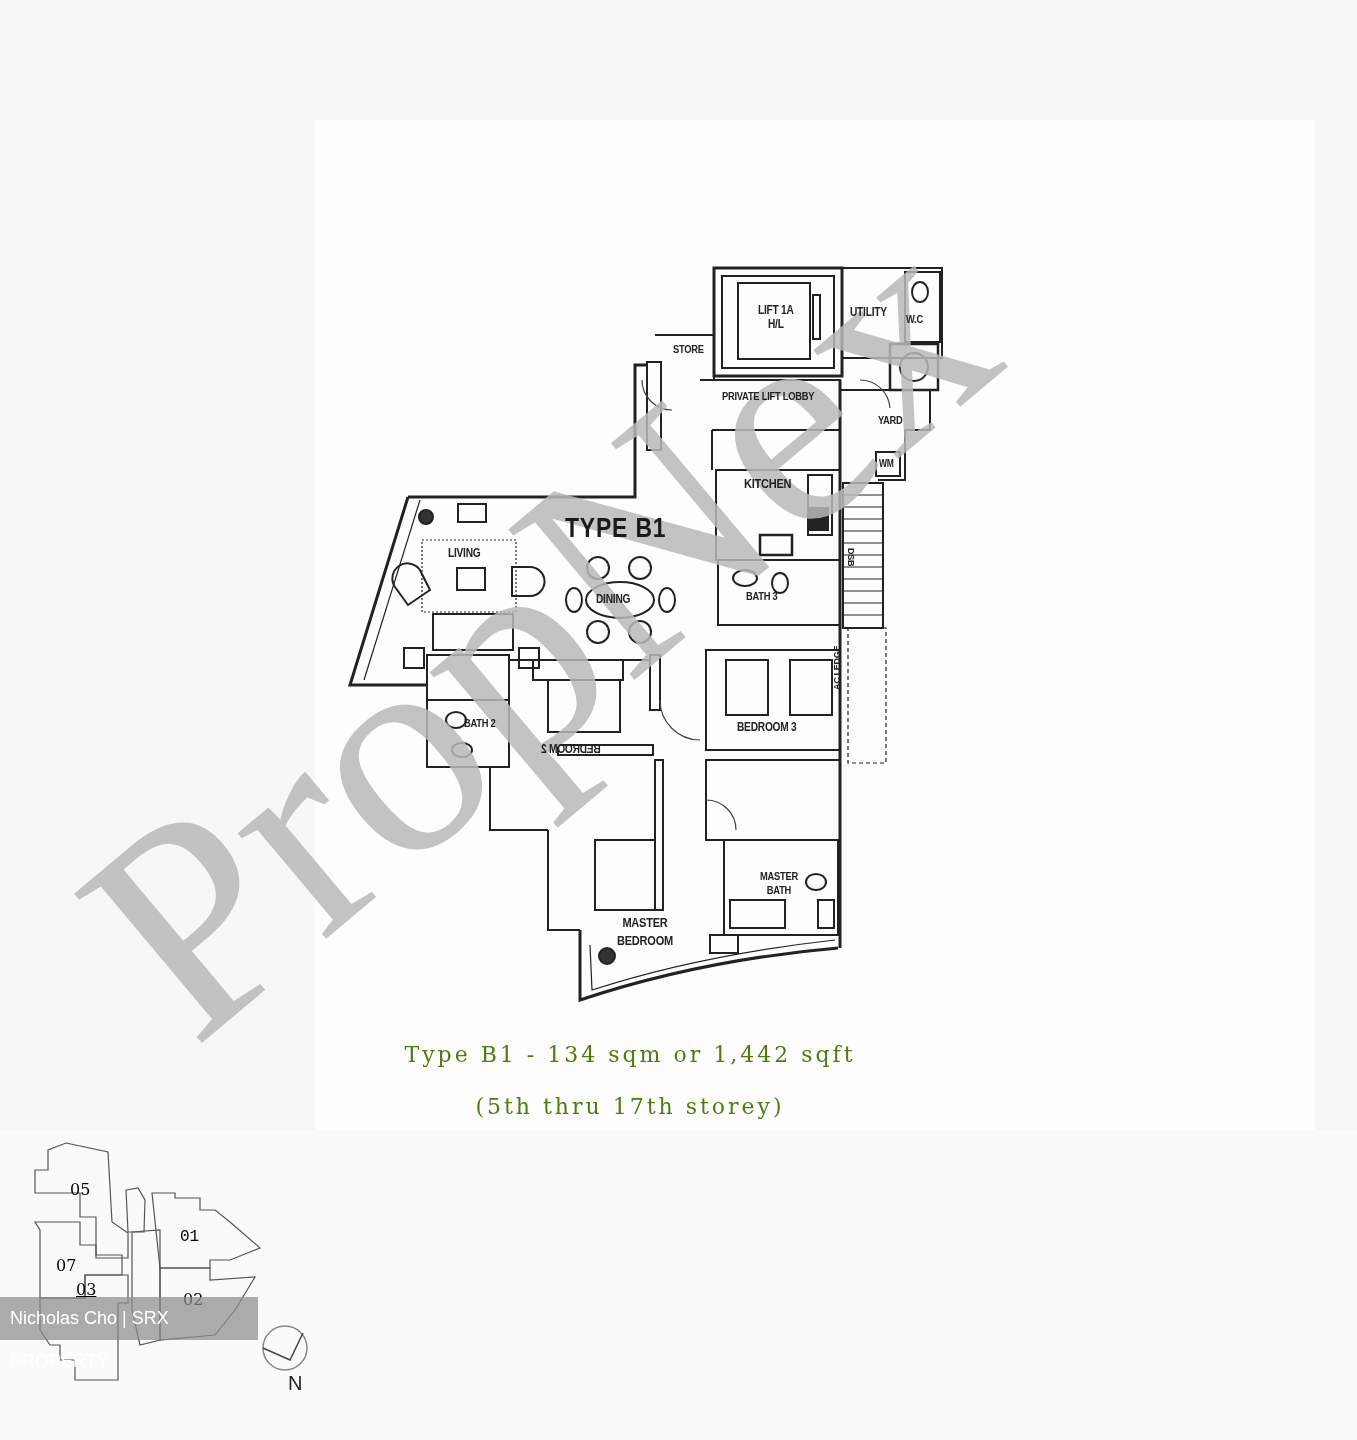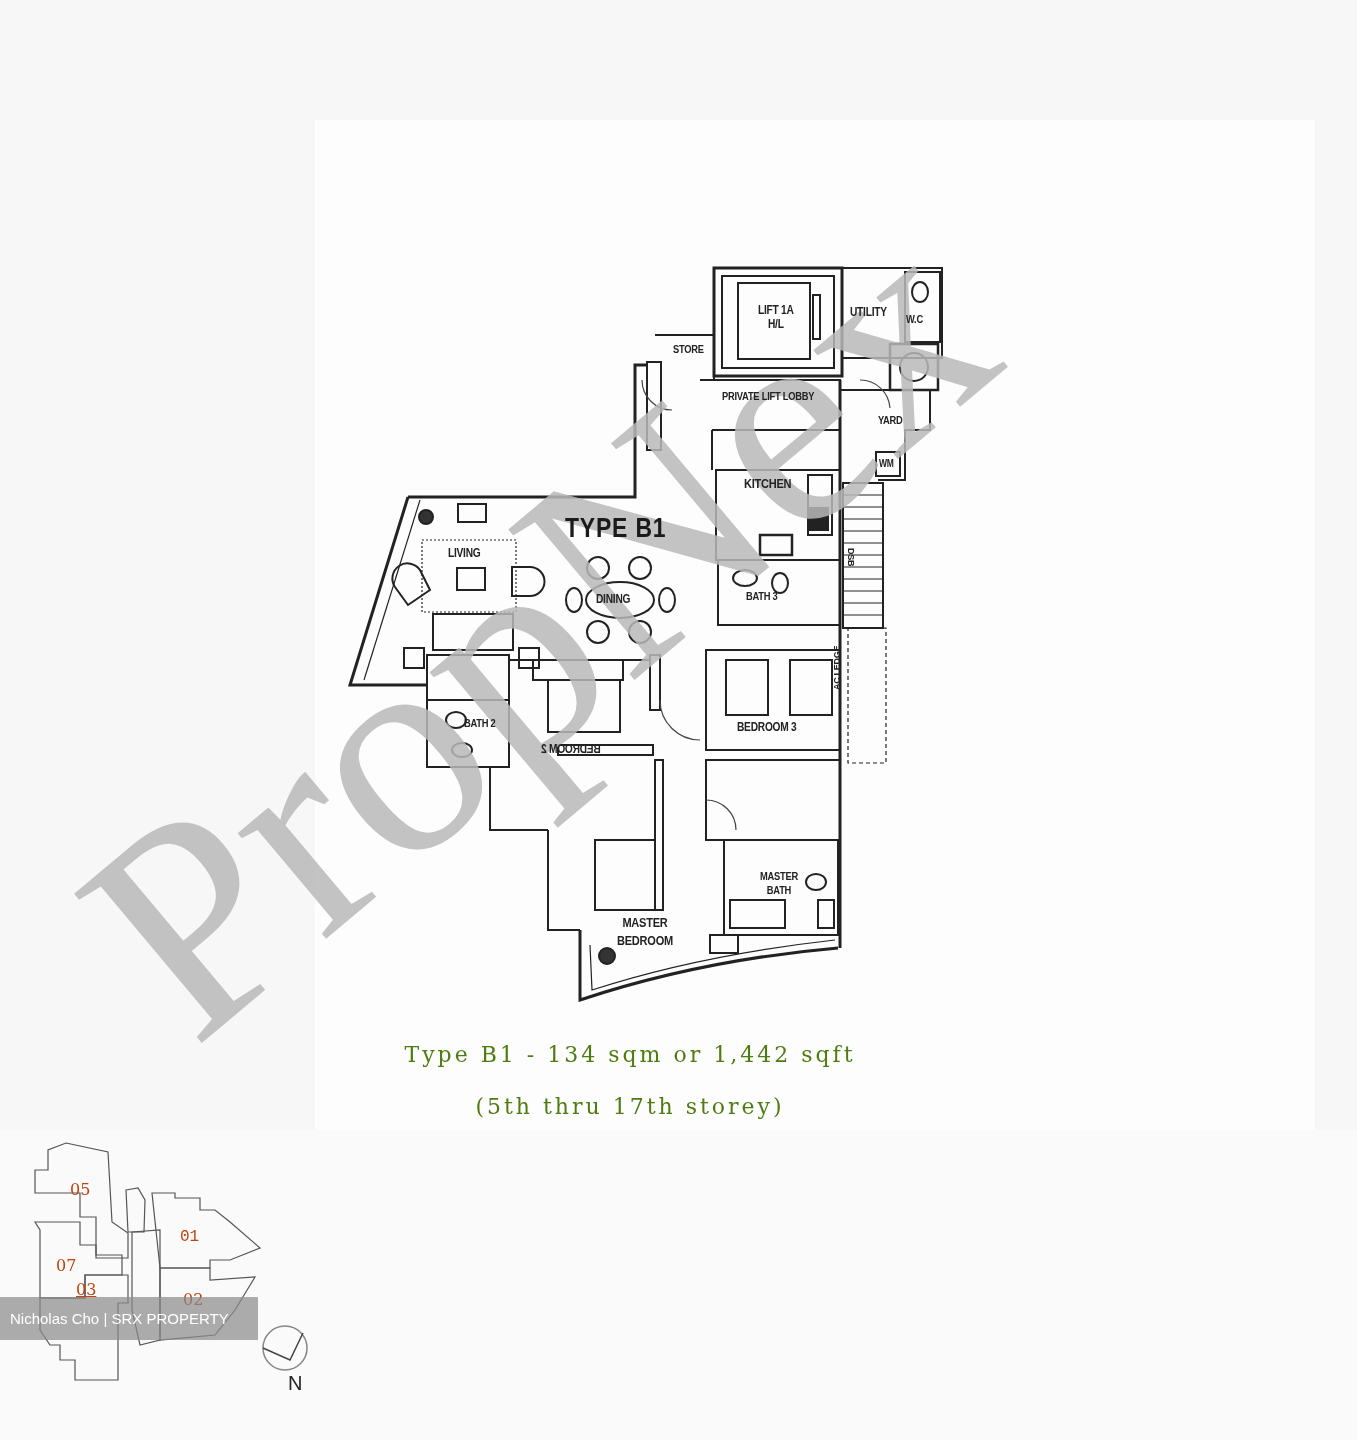--- a/index.html
+++ b/index.html
@@ -24,24 +24,24 @@
     position:absolute; left:0; width:1260px; text-align:center;
     font-family:"DejaVu Serif", serif; font-size:22px; color:#4d7c0f; letter-spacing:3px;
   }
   .watermark {
     position:absolute; font-family:"Liberation Serif", serif; color:#b9b9b9; opacity:0.85;
     font-size:300px; transform-origin:left bottom; pointer-events:none; white-space:nowrap;
   }
   .credit-bar {
     position:absolute; left:0; top:1297px; width:258px; height:43px;
     background:rgba(140,140,140,0.72); color:#fff;
-    font-size:15px; line-height:43px; padding-left:10px; box-sizing:border-box;
+    font-size:18px; line-height:43px; padding-left:10px; box-sizing:border-box;
   }
   .keyplan-label {
-    position:absolute; font-family:"DejaVu Serif", serif; font-size:16px; color:#c2410c;
+    position:absolute; font-family:"DejaVu Serif", serif; font-size:16px; color:#000000;
   }
   .north-label {
     position:absolute; left:288px; top:1372px; font-size:20px; color:#222;
   }
 </style>
 </head>
 <body>
 
 <div class="bg-panel" style="left:315px;top:120px;width:1000px;height:1010px;"></div>
 <div class="bg-panel" style="left:0;top:1130px;width:1357px;height:310px;background:#fafafa;"></div>

